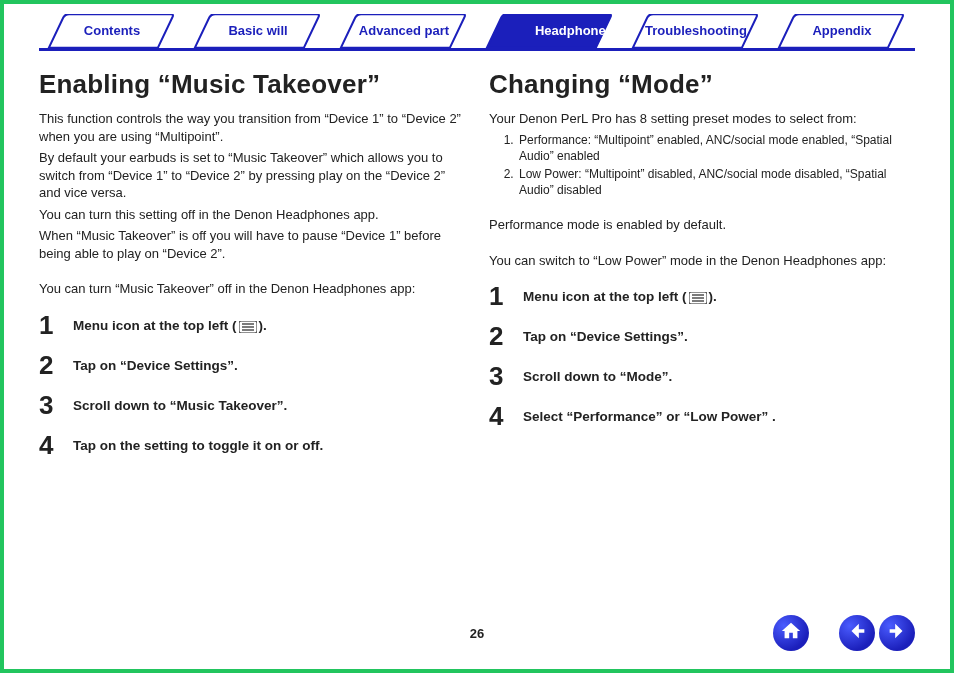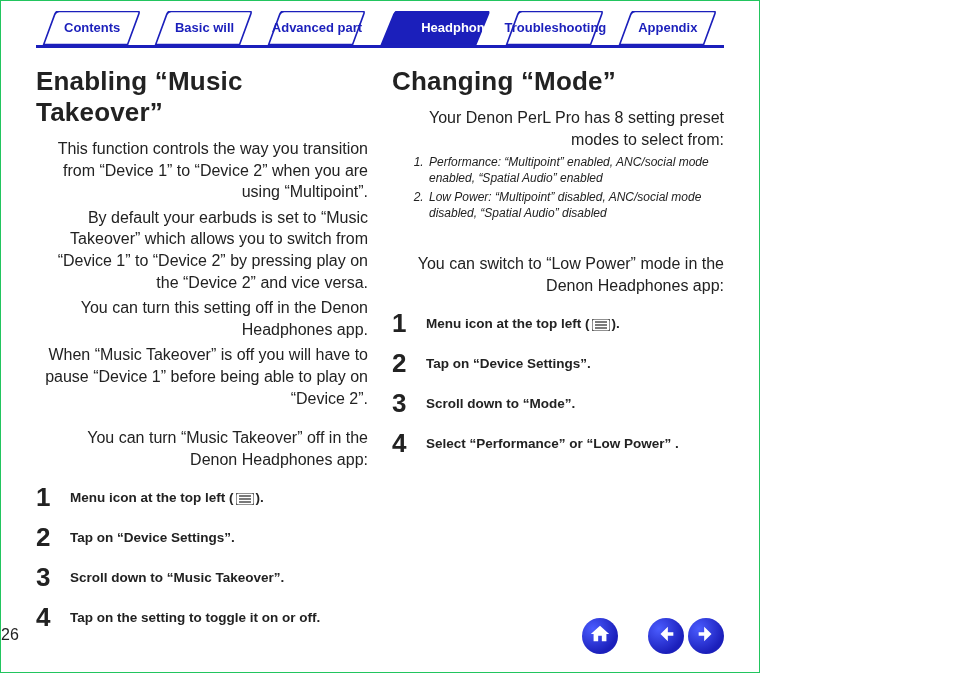--- a/index.html
+++ b/index.html
@@ -1,35 +1,35 @@
 <!DOCTYPE html>
 <html><head>
 <meta charset="utf-8">
 <style>
   html,body{margin:0;padding:0;background:#fff;font-family:Arial,Helvetica,sans-serif;color:#222;}
-  .page{width:760px;height:673px;position:relative;box-sizing:border-box;padding:10px 35px 0 35px;border:1px solid #22c55e;}
+  .page{width:954px;height:673px;position:relative;box-sizing:border-box;padding:10px 35px 0 35px;border:4px solid #22c55e;}
   .tabs{display:flex;height:34px;border-bottom:3px solid #1b1fbb;margin-bottom:12px;}
   .tab{flex:1;position:relative;text-align:center;line-height:26px;font-size:13px;font-weight:bold;color:#1b1fbb;}
   .tab-shape{position:absolute;inset:0;}
   .tab-shape svg{width:100%;height:100%;display:block;}
   .tab-label{position:relative;z-index:2;display:inline-block;padding-top:4px;}
   .tab.active .tab-label{color:#fff;margin-left:48px;}
   .cols{display:flex;gap:24px;}
   .col{flex:1;}
   h1{font-size:26px;font-weight:bold;margin:6px 0 10px 0;letter-spacing:.2px;}
-  .para{font-size:16px;line-height:1.35;margin:0 0 4px 0;text-align:right;}
+  .para{font-size:13px;line-height:1.35;margin:0 0 4px 0;}
   .gap{height:14px;}
   ol.modes{font-size:12px;line-height:1.35;margin:2px 0 4px 0;padding-left:28px;}
-  ol.modes li{margin:2px 7px;padding-left:2px;font-style:italic;}
+  ol.modes li{margin:2px 0;padding-left:2px;}
   .steps{margin-top:14px;}
   .step{display:flex;align-items:flex-start;margin:14px 0;}
   .step-num{font-size:26px;font-weight:bold;width:34px;line-height:1;}
   .step-text{font-size:13.5px;font-weight:bold;line-height:1.3;padding-top:5px;text-align:center;}
   .menu-icon{display:inline-block;vertical-align:-3px;margin:0 2px;}
-  .pagenum{position:absolute;bottom:28px;left:0;right:0;text-align:left;font-size:16px;}
+  .pagenum{position:absolute;bottom:28px;left:0;right:0;text-align:center;font-size:13px;font-weight:bold;}
   .nav-buttons{position:absolute;right:35px;bottom:18px;display:flex;align-items:center;gap:30px;}
   .nav-buttons .pair{display:flex;gap:4px;}
   .circ{width:36px;height:36px;border-radius:50%;background:radial-gradient(circle at 30% 30%,#4a5cff 0%,#1b1fbb 70%);display:flex;align-items:center;justify-content:center;color:#fff;cursor:pointer;}
   .circ svg{width:22px;height:22px;fill:#fff;}
 </style>
 </head>
 <body>
 
 <div class="page">
 
@@ -123,20 +123,21 @@
     </div>
 
     <div class="col">
       <h1>Changing “Mode”</h1>
       <p class="para">Your Denon PerL Pro has 8 setting preset modes to select from:</p>
       <ol class="modes">
         <li>Performance: “Multipoint” enabled, ANC/social mode enabled, “Spatial Audio” enabled</li>
         <li>Low Power: “Multipoint” disabled, ANC/social mode disabled, “Spatial Audio” disabled</li>
       </ol>
       <div class="gap"></div>
+      <p class="para">Performance mode is enabled by default.</p>
       <div class="gap"></div>
       <p class="para">You can switch to “Low Power” mode in the Denon Headphones app:</p>
 
       <div class="steps">
         <div class="step">
           <div class="step-num">1</div>
           <div class="step-text">
             <span>Menu icon at the top left (</span><span class="menu-icon"><svg width="18" height="12" viewBox="0 0 18 12">
                   <rect x="0" y="0" width="18" height="12" rx="2" fill="none" stroke="#222" stroke-width="1"></rect>
                   <line x1="3" y1="3" x2="15" y2="3" stroke="#222" stroke-width="1.2"></line>

